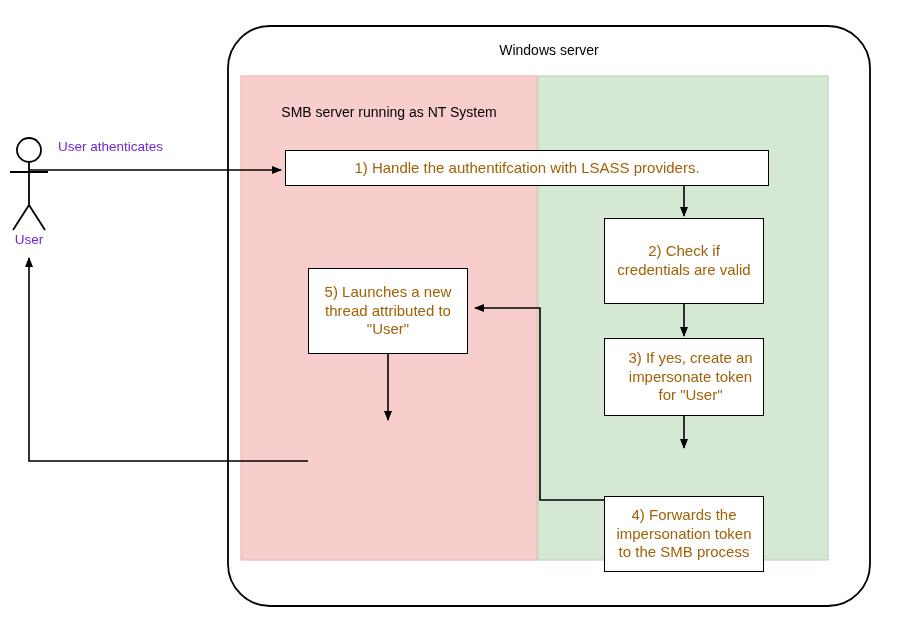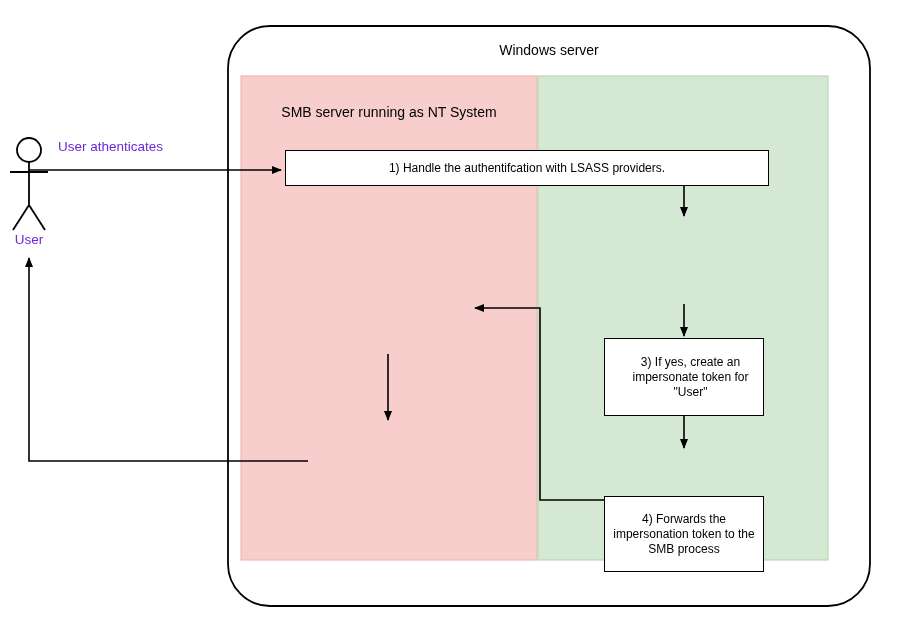--- a/index.html
+++ b/index.html
@@ -22,22 +22,22 @@
     width: 899px;
     height: 625px;
   }
   .node {
     position: absolute;
     box-sizing: border-box;
     display: flex;
     align-items: center;
     justify-content: center;
     text-align: center;
-    font-size: 12px;
-    color: #000000;
+    font-size: 15px;
+    color: #a16207;
     line-height: 1.25;
     padding: 2px 6px;
   }
   .proc-box {
     background: #ffffff;
     border: 1.6px solid #000000;
   }
   .label-plain {
     position: absolute;
     font-size: 13.5px;
@@ -95,20 +95,22 @@
   </svg>
 
   <div class="container-title" style="left:228px; top:42px; width:642px;">Windows server</div>
   <div class="container-title" style="left:241px; top:104px; width:296px;">SMB server running as NT System</div>
 
   <div class="label-plain" style="left:0px; top:232px; width:58px;">User</div>
   <div class="label-plain" style="left:58px; top:139px;">User athenticates</div>
 
   <div class="node proc-box" style="left:285px; top:150px; width:484px; height:36px;">1) Handle the authentifcation with LSASS providers.</div>
 
+  <div class="node proc-box" style="left:604px; top:218px; width:160px; height:86px;">2) Check if credentials are valid</div>
 
   <div class="node proc-box" style="left:604px; top:338px; width:160px; height:78px;padding-left:19px;">3) If yes, create an impersonate token for "User"</div>
 
   <div class="node proc-box" style="left:604px; top:452px; width:160px; height:76px;margin-top:44px;">4) Forwards the impersonation token to the SMB process</div>
 
+  <div class="node proc-box" style="left:308px; top:268px; width:160px; height:86px;">5) Launches a new thread attributed to "User"</div>
 
 
 </div>
 
 </body></html>

